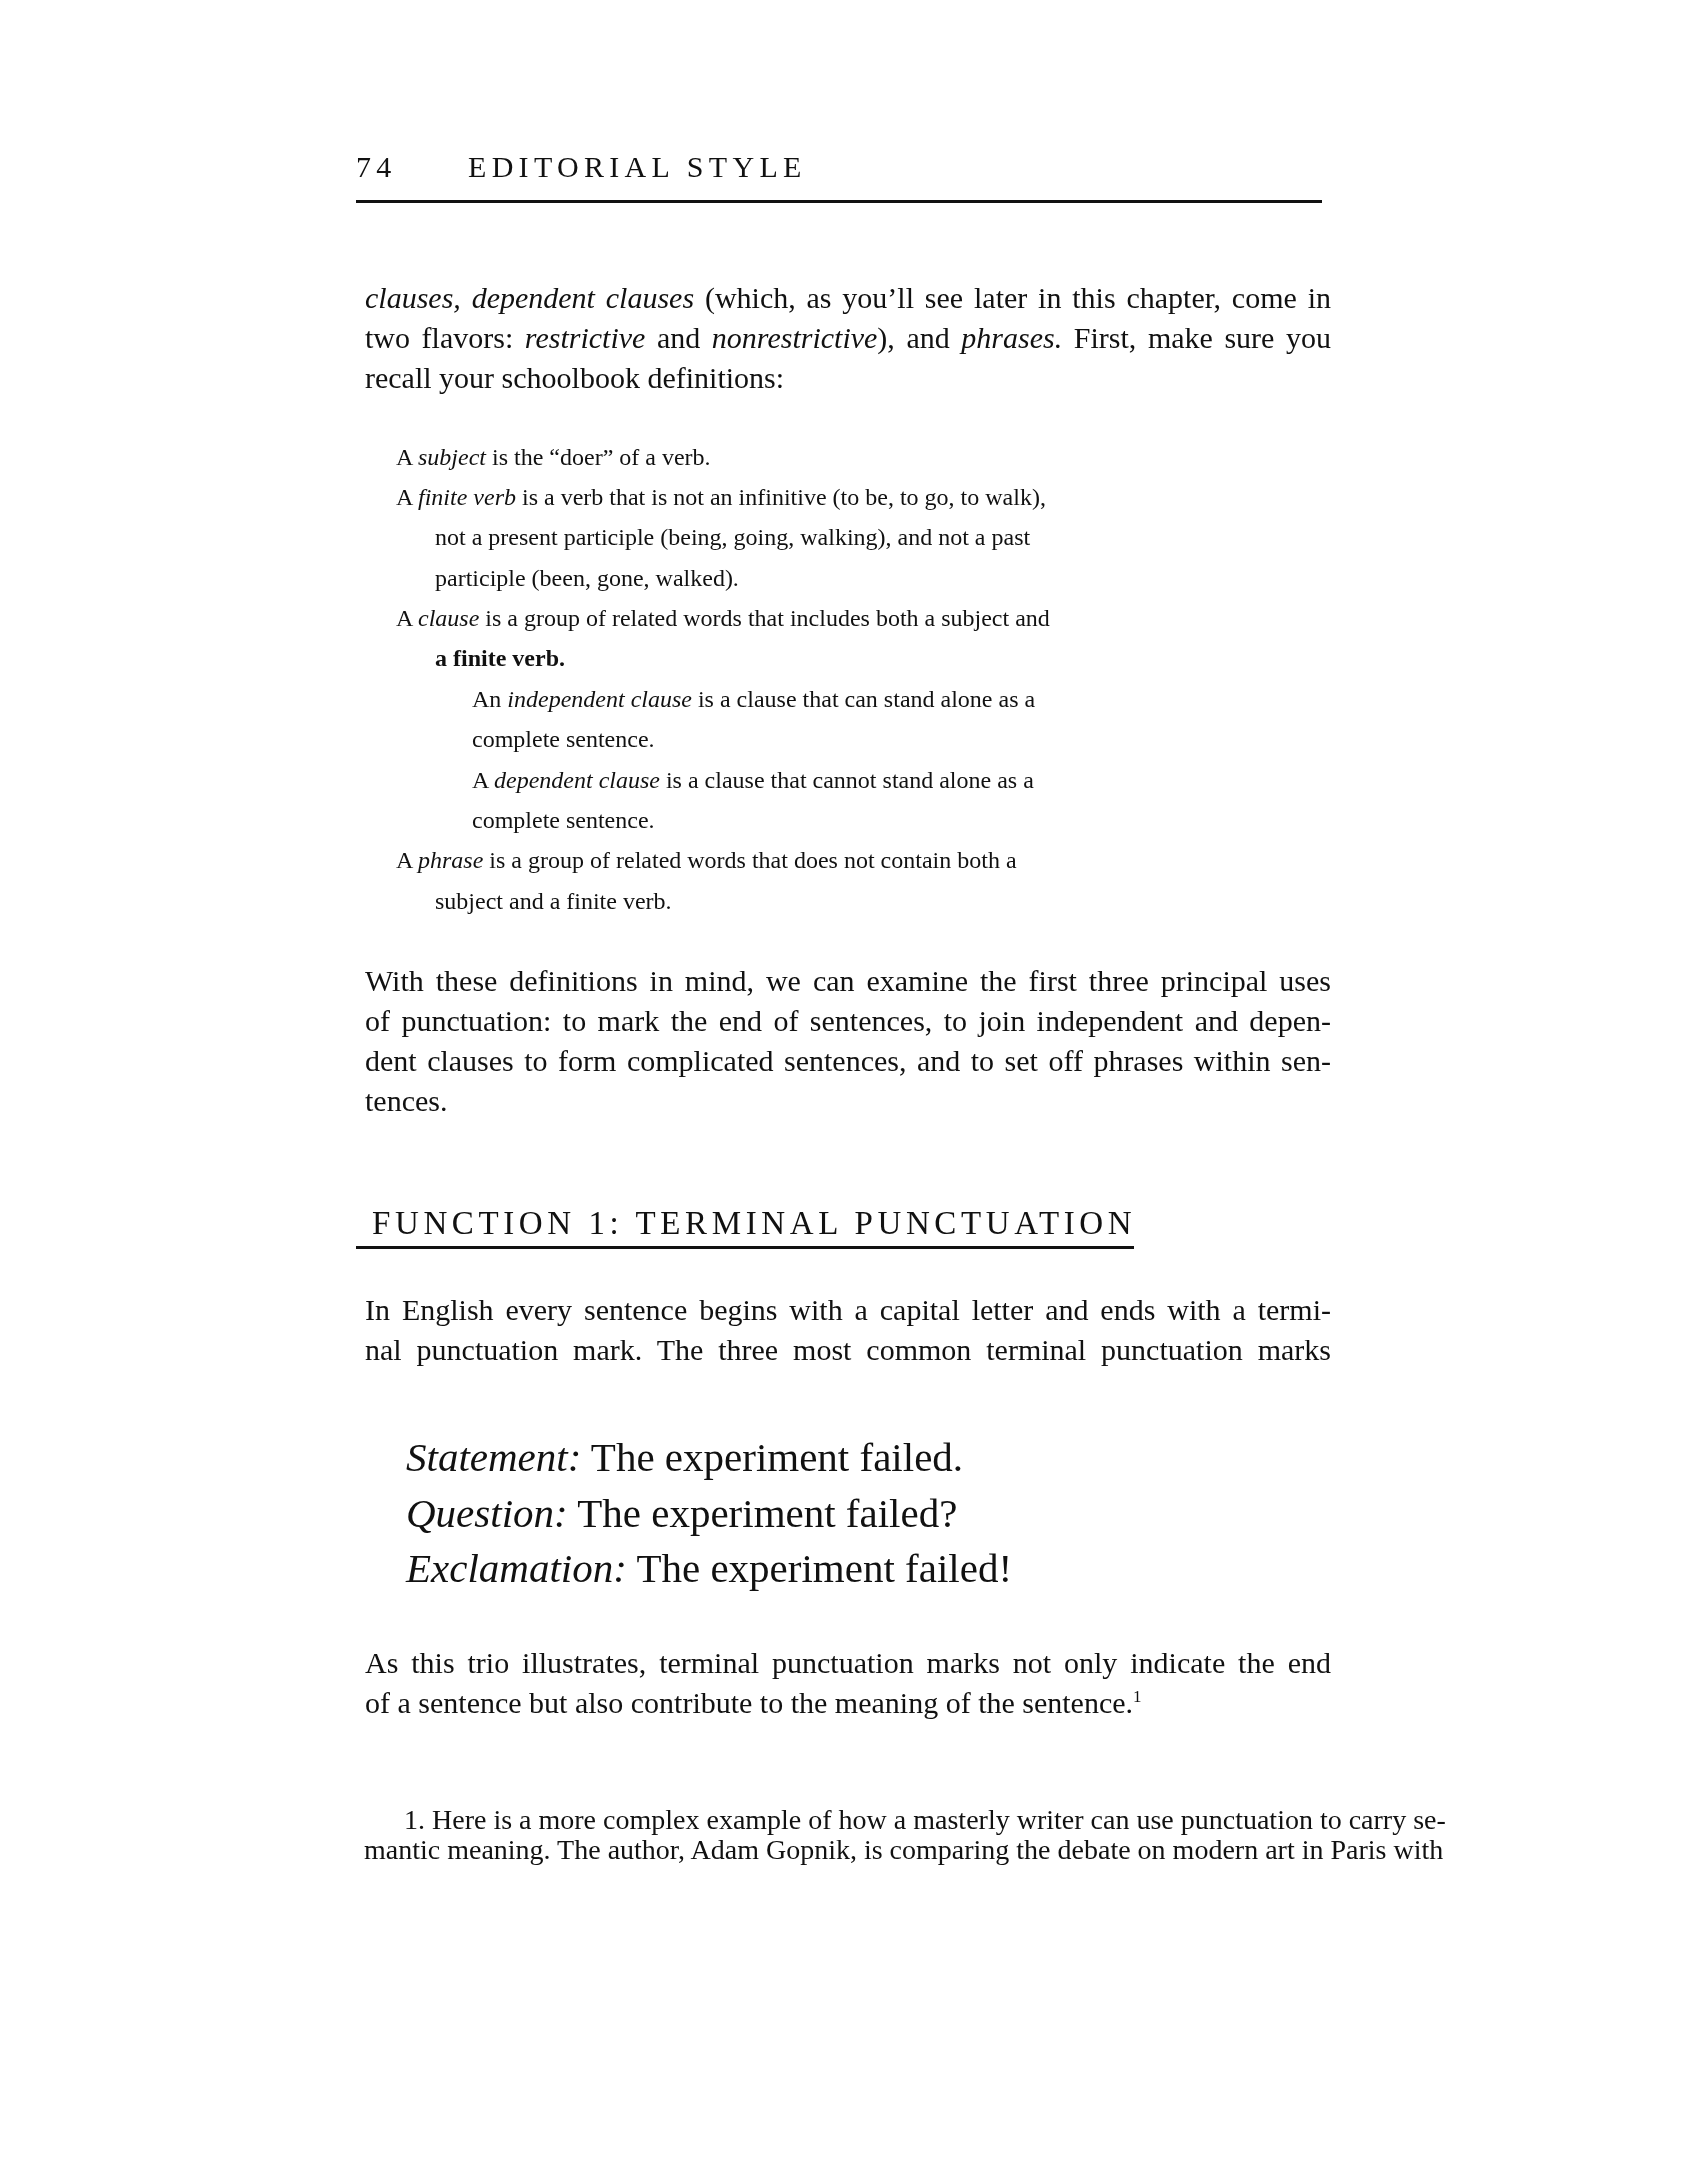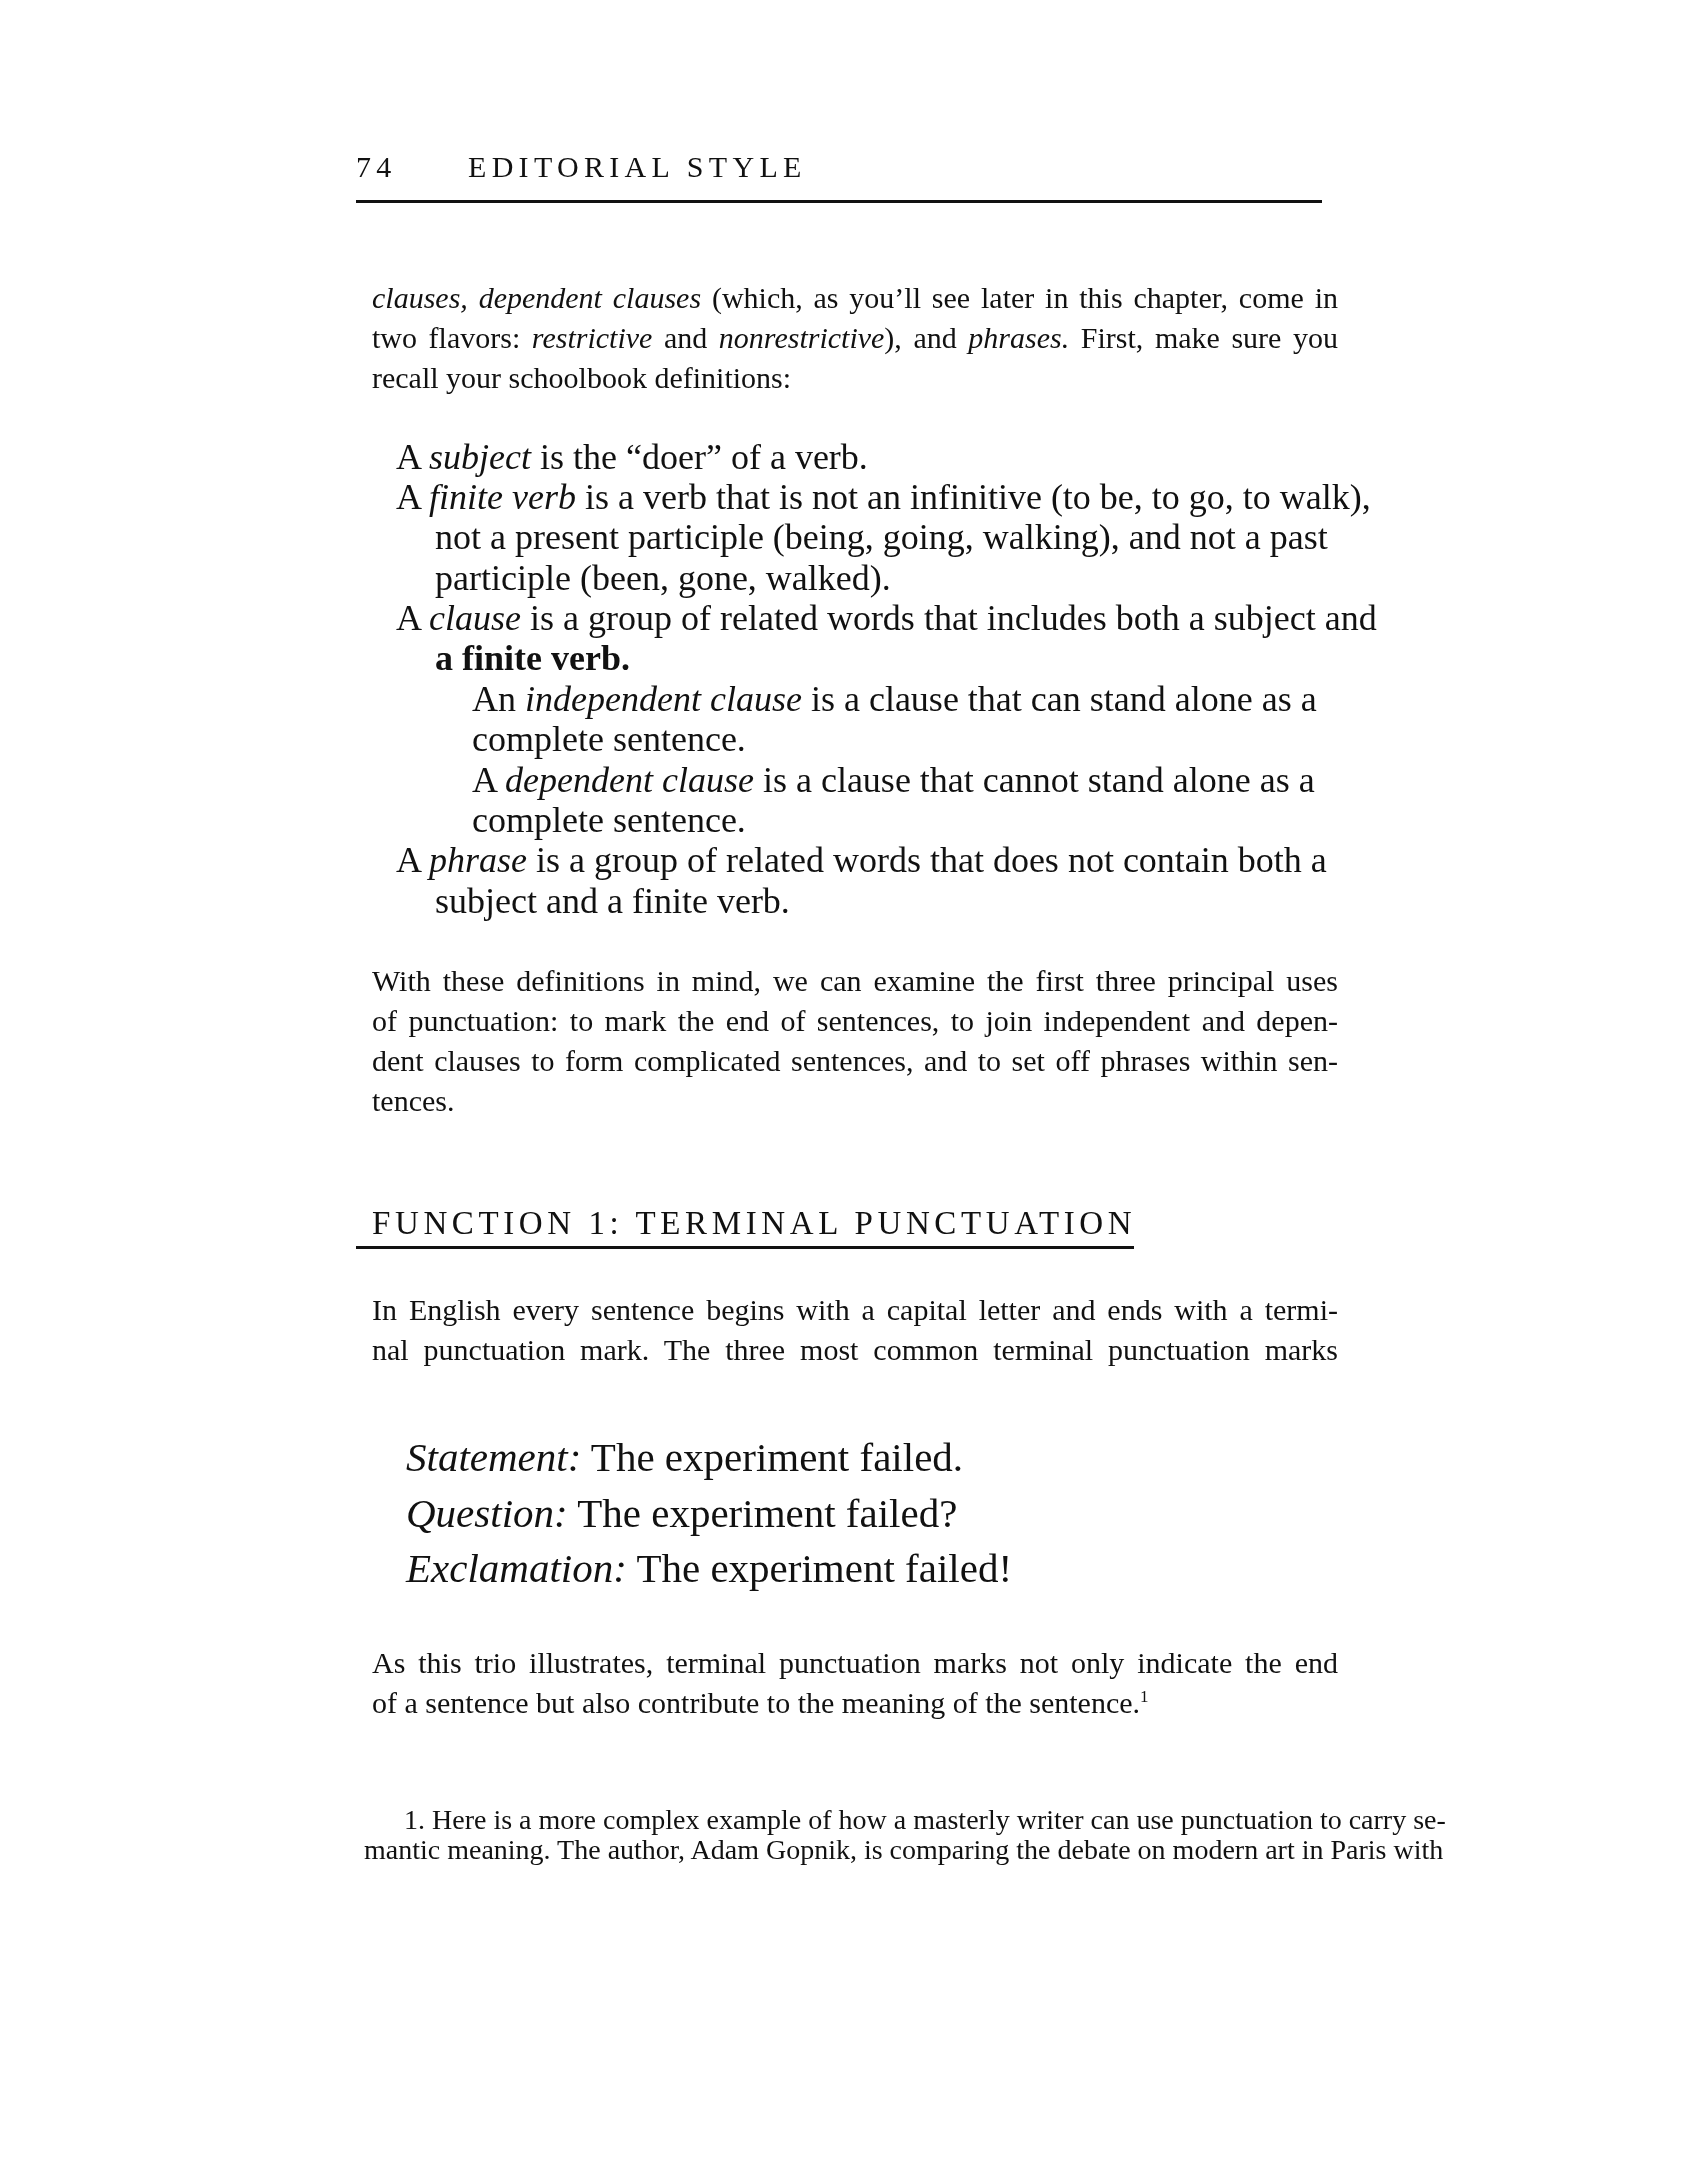--- a/index.html
+++ b/index.html
@@ -2,24 +2,24 @@
 <html style="font-size:10.6px"><head>
 <meta charset="utf-8">
 <style>
   html, body { margin: 0; padding: 0; background: #ffffff; }
   body { width: 1687px; height: 2183px; position: relative; overflow: hidden; }
   .page { position: absolute; left: 356px; top: 0; width: 966px; color: #111; font-family: "Liberation Serif", "DejaVu Serif", serif; }
   .running-head { position: absolute; top: 153px; left: 0; width: 966px; height: 28px; font-size: 30px; letter-spacing: 5.3px; line-height: 28px; }
   .running-head .folio { position: absolute; left: 0; top: 0; }
   .running-head .title { position: absolute; left: 112px; top: 0; }
   .head-rule { position: absolute; top: 200px; left: 0; width: 966px; height: 2.6px; background: #111; }
-  .txt { position: absolute; left: 16px; width: 966px; font-size: 30px; line-height: 40px; text-align: justify; font-family: Liberation Serif, serif; }
+  .txt { position: absolute; left: 9px; width: 966px; font-size: 30px; line-height: 40px; text-align: justify; font-family: Liberation Serif, serif; }
   .line { display: block; white-space: nowrap; height: 40px; text-align-last: justify; }
   .line.last { text-align-last: left; }
-  .def { position: absolute; font-size: 36px; line-height: 40px; white-space: nowrap; }
+  .def { position: absolute; font-size: 24px; line-height: 40px; white-space: nowrap; }
   i { font-style: italic; }
   .section-head { position: absolute; top: 1203px; left: 16px; font-size: 33px; letter-spacing: 4.6px; line-height: 40px; white-space: nowrap; }
   .section-rule { position: absolute; top: 1246px; left: 0; width: 778px; height: 2.6px; background: #111; }
   .ex { position: absolute; left: 40px; font-size: 41px; line-height: 40px; white-space: nowrap; margin-left: 10px; }
   .fn { position: absolute; left: 8px; width: 966px; font-size: 28px; line-height: 30px; }
   .fn .line { height: 30px; }
   sup { font-size: 17px; line-height: 0; vertical-align: super; }
 </style>
 </head>
 <body>

